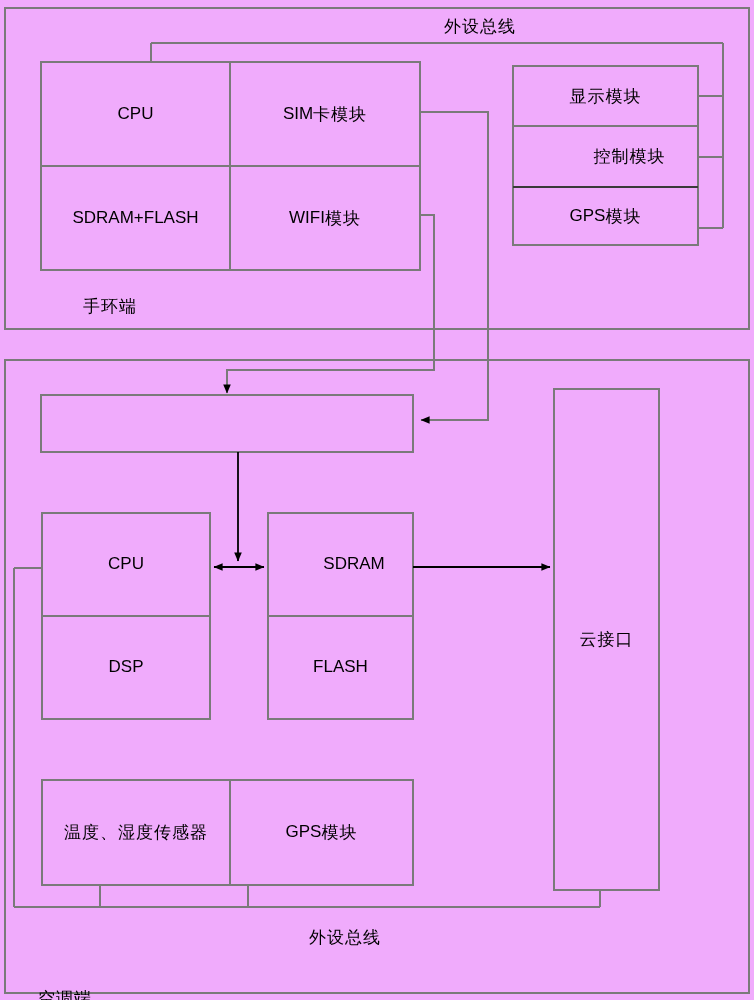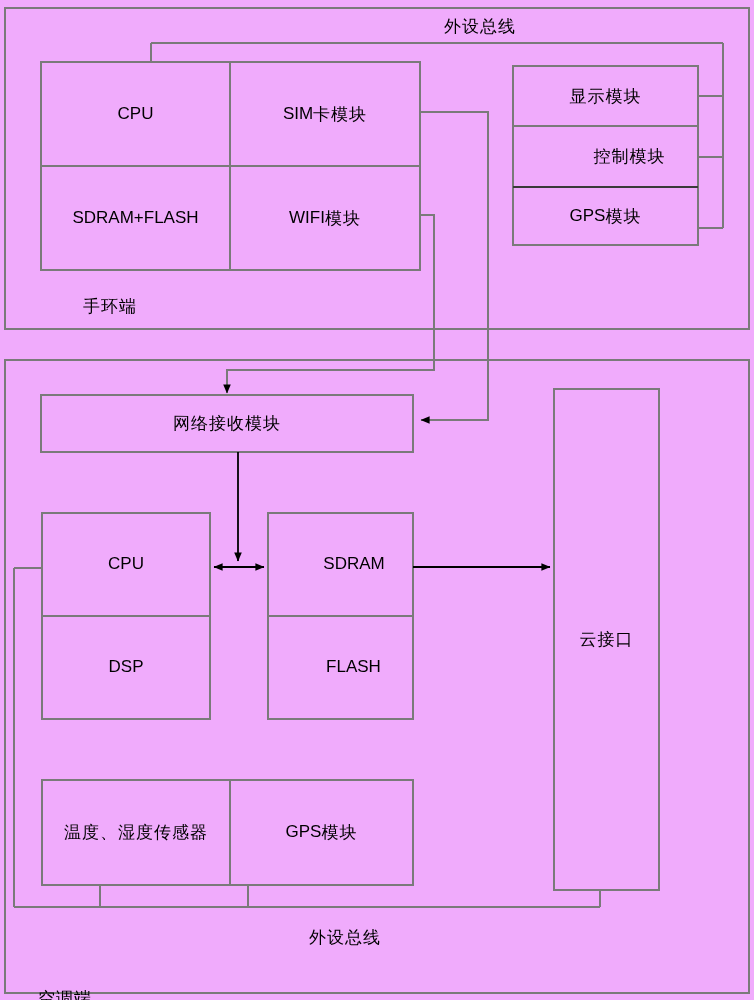--- a/index.html
+++ b/index.html
@@ -125,29 +125,28 @@
   <div class="lbl lbl-mix cell-label" style="left:230px; top:166px; width:190px; height:104px;">WIFI<span class="cnpart">模块</span></div>
 
   <div class="lbl lbl-cn cell-label" style="left:513px; top:66px; width:185px; height:60px;">显示模块</div>
 
   <div class="lbl lbl-cn cell-label" style="left:513px; top:126px; width:185px; height:61px;margin-left:24px;">控制模块</div>
 
   <div class="lbl lbl-mix cell-label" style="left:513px; top:187px; width:185px; height:58px;">GPS<span class="cnpart">模块</span></div>
 
   <div class="lbl lbl-cn" style="left:55px; top:296px; width:120px; text-align:left;margin-left:28px;">手环端</div>
 
-  <div class="lbl lbl-cn cell-label" style="left:41px; top:395px; width:372px; height:57px;">网络接收模块</div>
 
   <div class="lbl lbl-en cell-label" style="left:42px; top:513px; width:168px; height:103px;">CPU</div>
 
   <div class="lbl lbl-en cell-label" style="left:42px; top:616px; width:168px; height:103px;">DSP</div>
 
   <div class="lbl lbl-en cell-label" style="left:274px; top:513px; width:160px; height:103px;">SDRAM</div>
 
-  <div class="lbl lbl-en cell-label" style="left:268px; top:616px; width:145px; height:103px;margin-left:13px;">FLASH</div>
+  <div class="lbl lbl-en cell-label" style="left:268px; top:616px; width:145px; height:103px;">FLASH</div>
 
   <div class="lbl lbl-cn cell-label wrap-label" style="left:48px; top:780px; width:176px; height:105px; line-height:1.45;">温度、湿度传感器</div>
 
   <div class="lbl lbl-mix cell-label" style="left:230px; top:780px; width:183px; height:105px;">GPS<span class="cnpart">模块</span></div>
 
   <div class="lbl lbl-cn cell-label" style="left:554px; top:389px; width:105px; height:501px;">云接口</div>
 
   <div class="lbl lbl-cn" style="left:270px; top:927px; width:150px;">外设总线</div>
 
   <div class="lbl lbl-cn" style="left:38px; top:960px; width:120px; text-align:left;margin-top:28px;">空调端</div>

